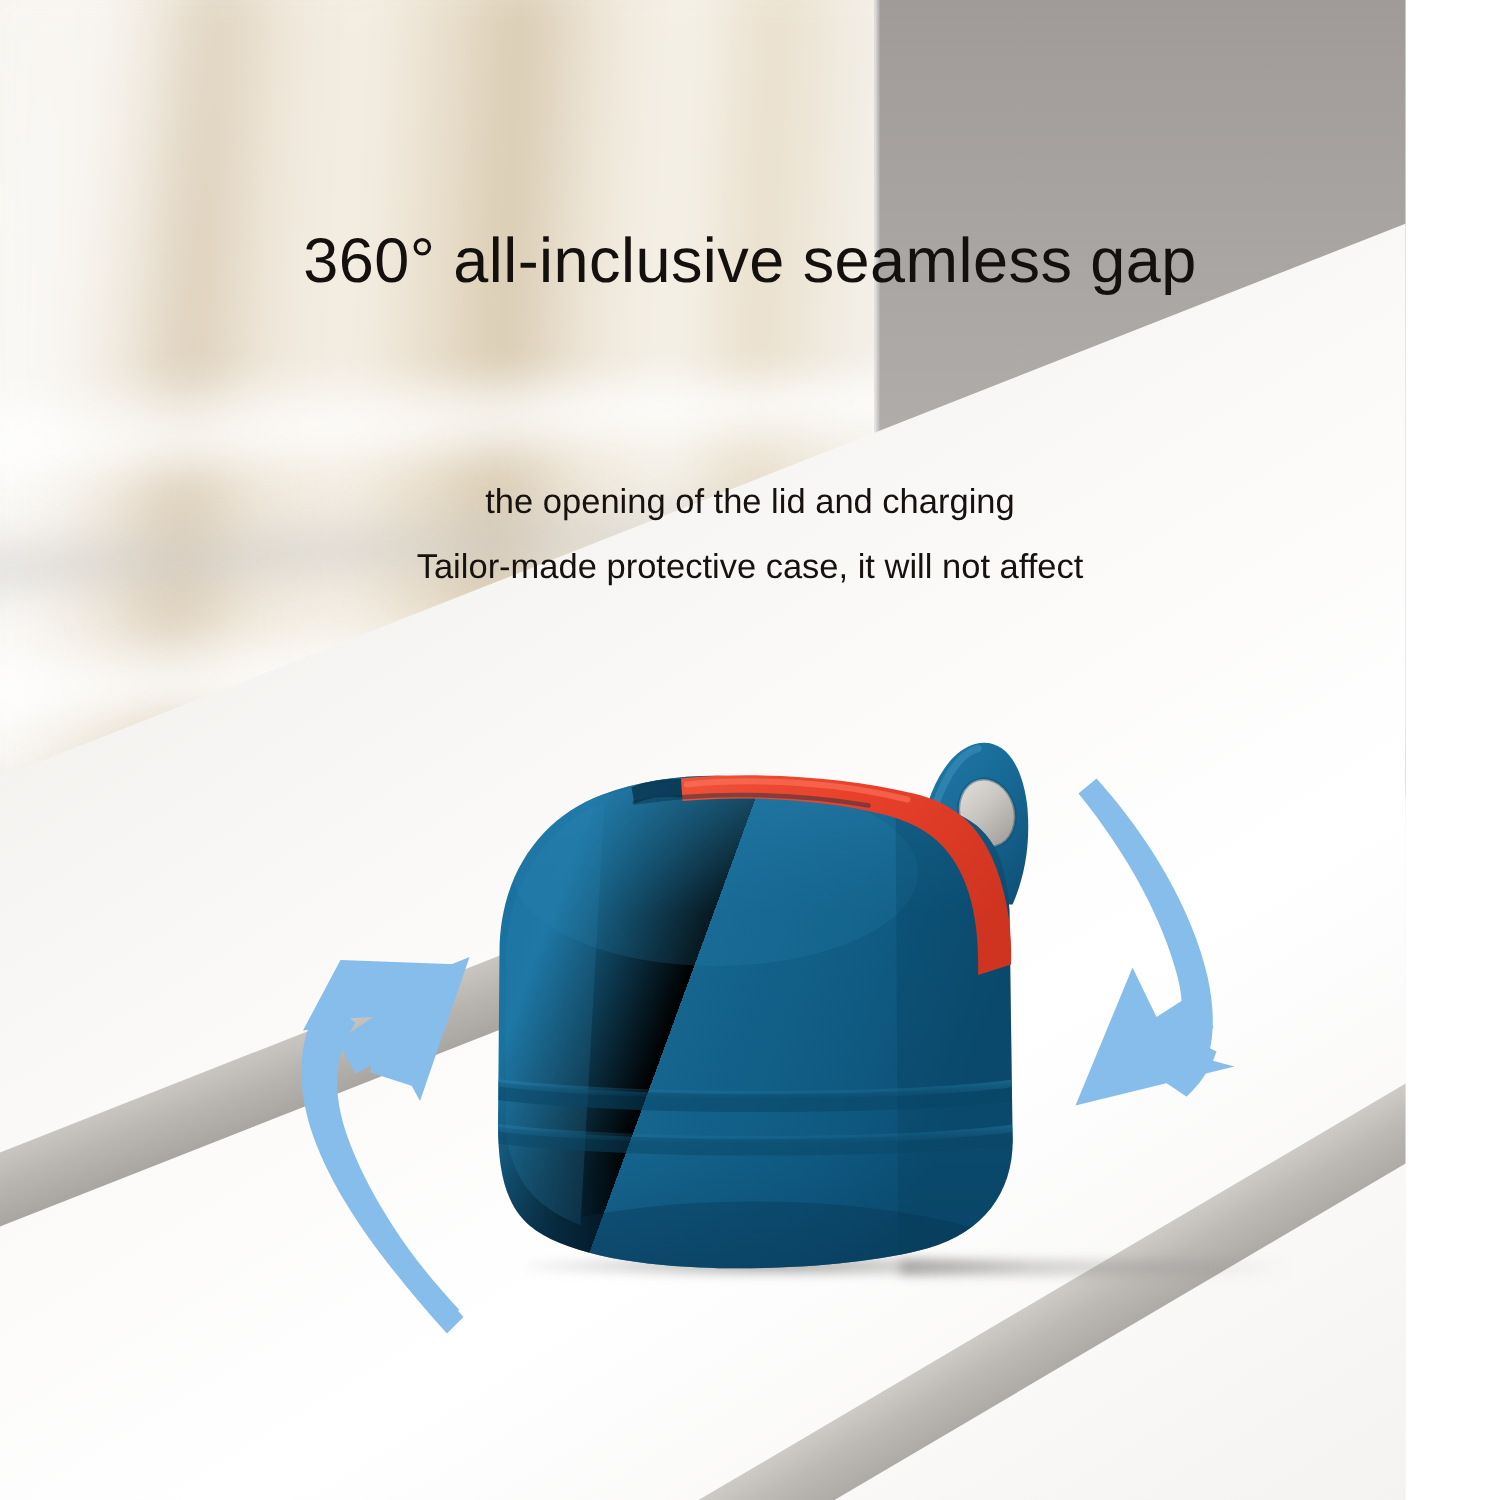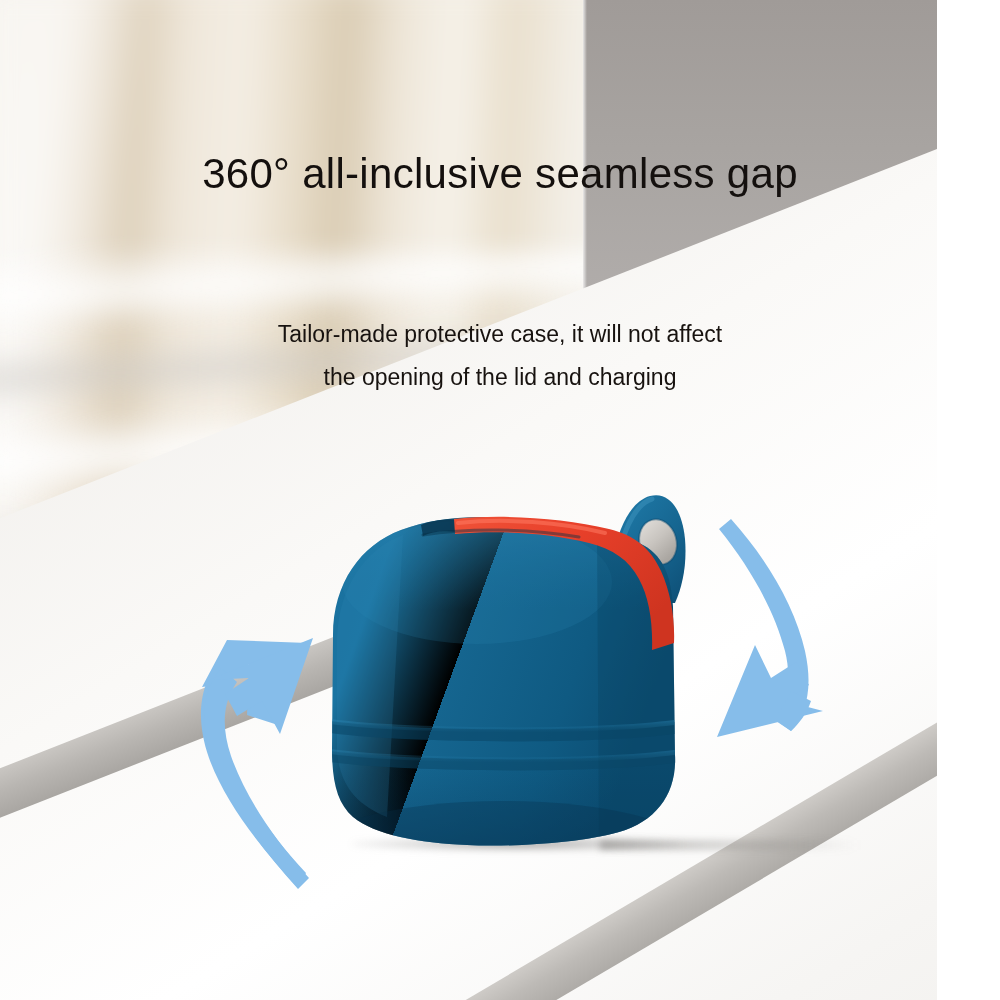--- a/index.html
+++ b/index.html
@@ -319,17 +319,17 @@
 
       <path d="M128,196 L22,222 L60,130 L76,163 L101,147 L114,170 L90,186 Z" fill="#86bdea"></path>
 
       <path d="M78,204 C86,196 92,186 96,176 L116,186 C112,198 104,209 96,216 Z" fill="#86bdea"></path>
     </svg>
   </div>
 
   <div class="headline">360° all-inclusive seamless gap</div>
 
   <div class="subcopy">
+    <div>the opening of the lid and charging</div>
     <div>Tailor-made protective case, it will not affect</div>
-    <div>the opening of the lid and charging</div>
   </div>
 
 </div>
 
 </body></html>

